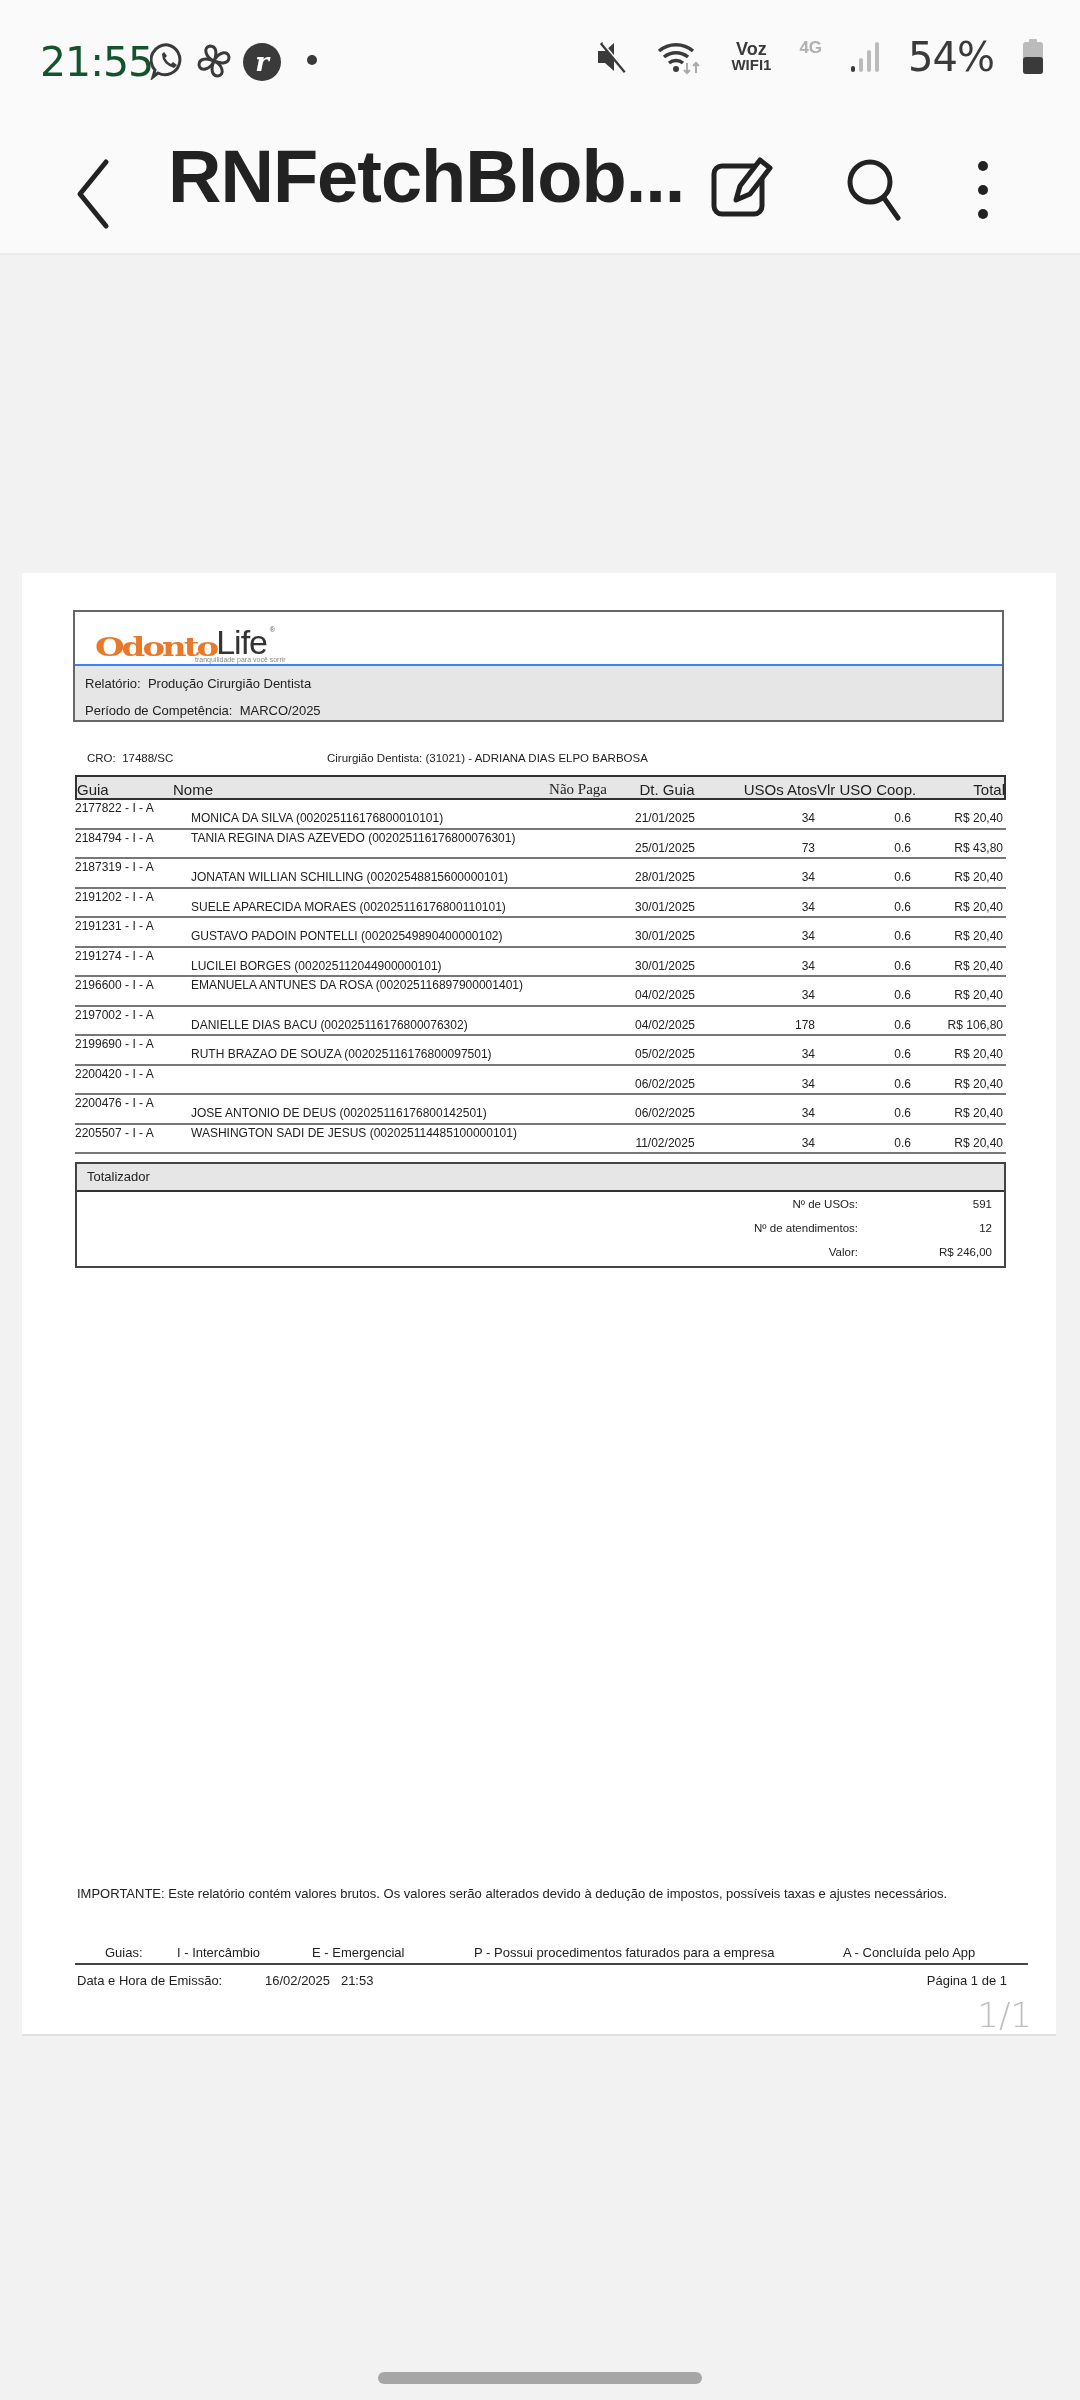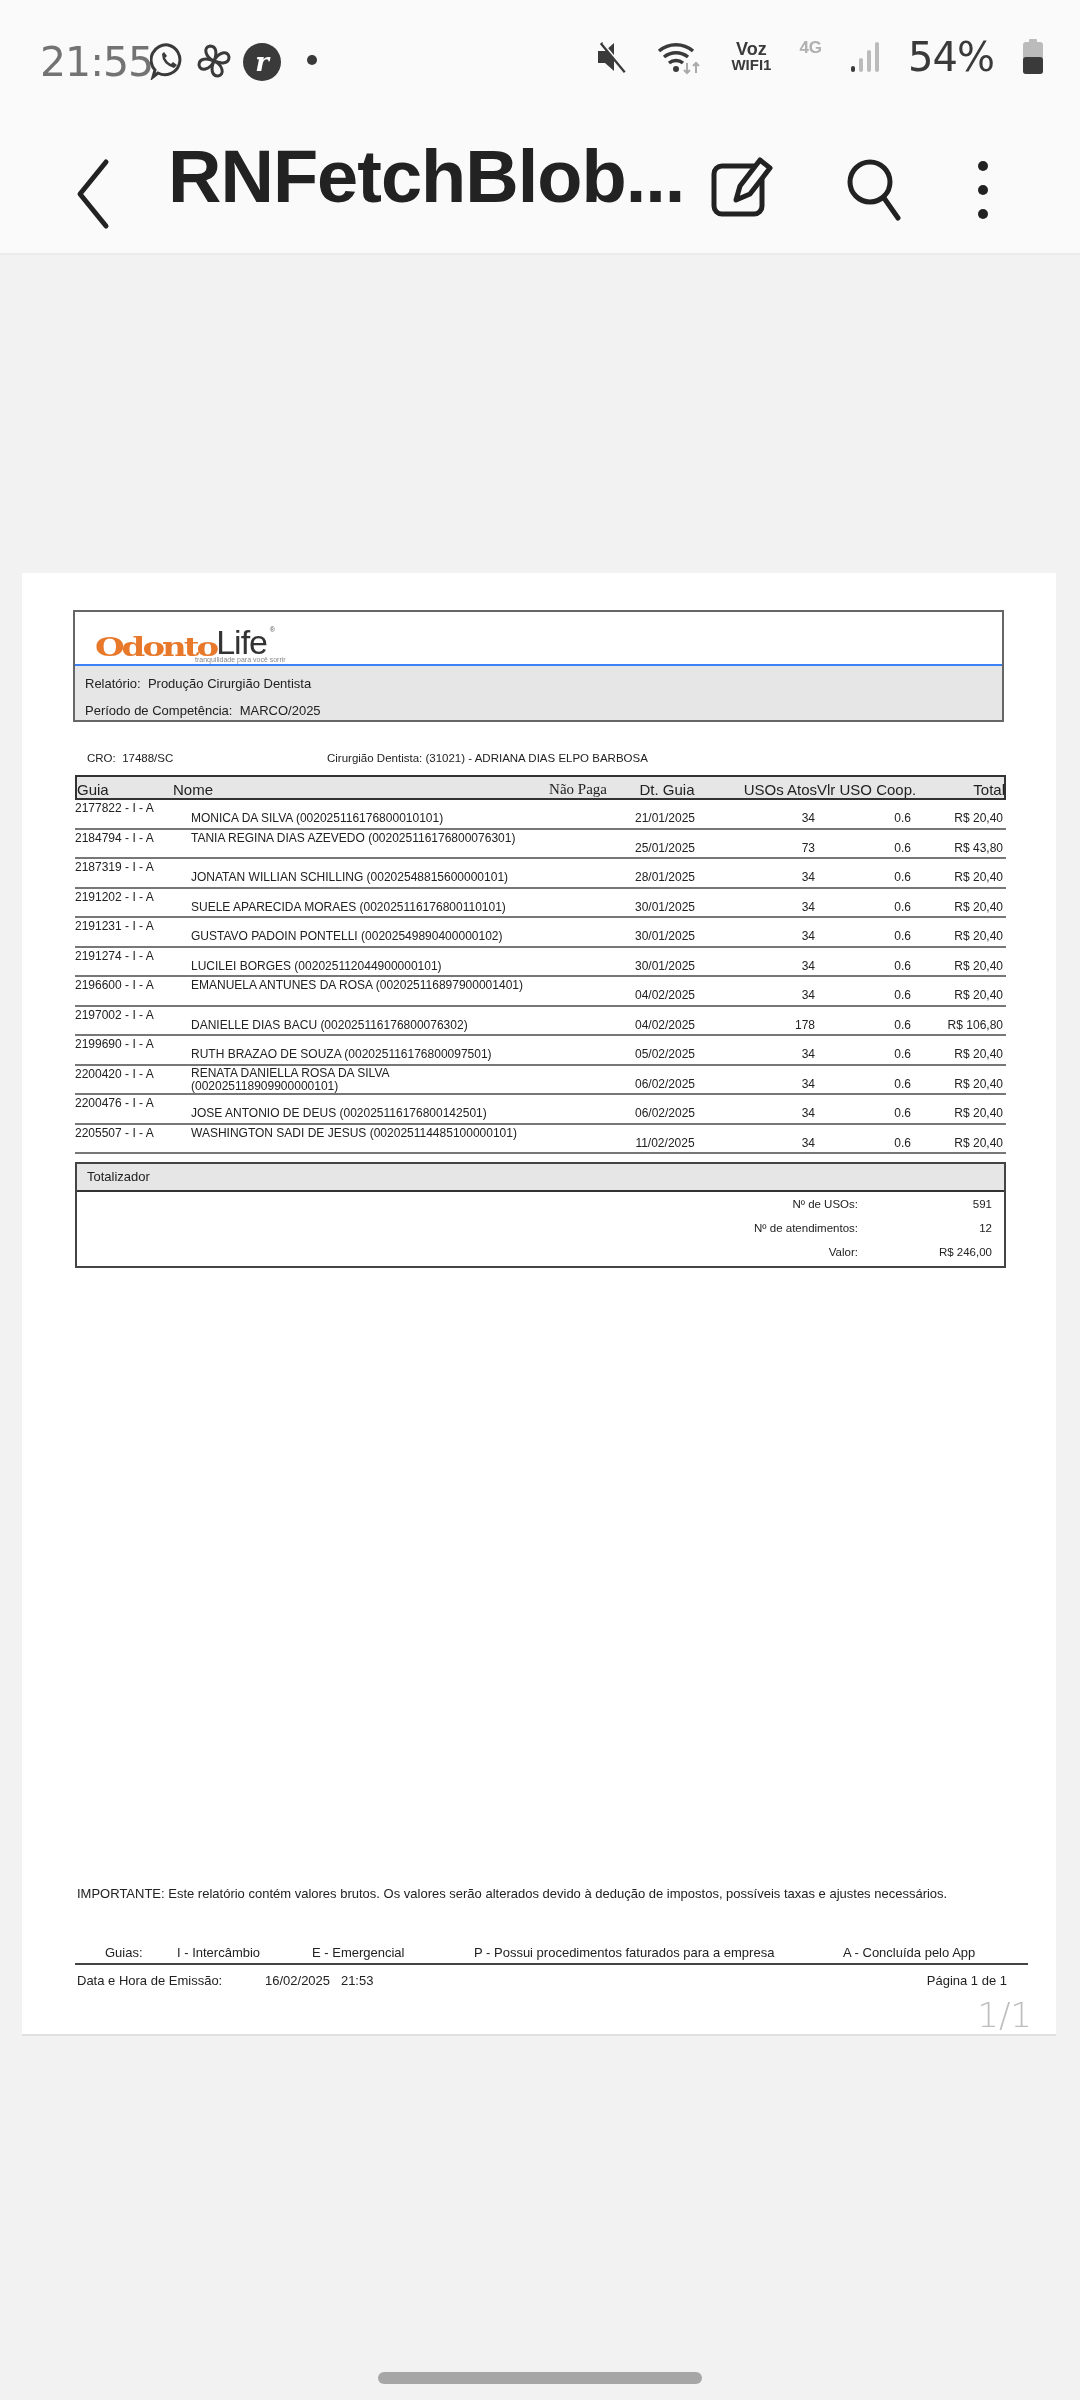--- a/index.html
+++ b/index.html
@@ -1,21 +1,21 @@
 <!DOCTYPE html>
 <html><head>
 <meta charset="utf-8">
 <style>
   * { box-sizing: border-box; margin: 0; padding: 0; }
   html, body { width: 1080px; height: 2400px; overflow: hidden; }
   body { background: #f2f2f2; font-family: "Liberation Sans", sans-serif; color: #222; position: relative; }
 
   
   .statusbar { position: absolute; left: 0; top: 0; width: 1080px; height: 120px; background: #fafafa; }
-  .sb-time { position: absolute; left: 40px; top: 38px; font-size: 41px; color: #737373; font-family: "DejaVu Sans", sans-serif; letter-spacing: -1px; }
+  .sb-time { position: absolute; left: 40px; top: 38px; font-size: 41px; color: #14532d; font-family: "DejaVu Sans", sans-serif; letter-spacing: -1px; }
   .sb-icon { position: absolute; top: 42px; }
   .sb-right { position: absolute; top: 34px; right: 36px; display: flex; align-items: center; gap: 28px; }
   .sb-pct { font-size: 40px; color: #3a3a3a; font-family: "DejaVu Sans", sans-serif; letter-spacing: -1px; }
   .voz { font-size: 15px; font-weight: bold; color: #3a3a3a; line-height: 16px; text-align: center; }
   .voz .big { font-size: 18px; }
   .g4 { font-size: 17px; color: #b0b0b0; font-weight: bold; margin-top: -18px; }
 
   
   .appbar { position: absolute; left: 0; top: 120px; width: 1080px; height: 135px; background: #fafafa; border-bottom: 2px solid #ebebeb; }
   .back-btn { position: absolute; left: 70px; top: 22px; width: 60px; height: 90px; }
@@ -254,24 +254,20 @@
       <div class="row">
         <span class="cell c-guia">2199690 - I - A</span>
         <span class="cell c-nome">RUTH BRAZAO DE SOUZA (002025116176800097501)</span>
         <span class="cell c-dt c-num">05/02/2025</span>
         <span class="cell c-uso c-num">34</span>
         <span class="cell c-vlr c-num">0.6</span>
         <span class="cell c-tot c-num">R$ 20,40</span>
       </div>
       <div class="row">
         <span class="cell c-guia">2200420 - I - A</span>
-        <span class="cell c-nome two">
-          <span style="display:block">RENATA DANIELLA ROSA DA SILVA</span>
-          <span style="display:block">(002025118909900000101)</span>
-        </span>
         <span class="cell c-dt c-num">06/02/2025</span>
         <span class="cell c-uso c-num">34</span>
         <span class="cell c-vlr c-num">0.6</span>
         <span class="cell c-tot c-num">R$ 20,40</span>
       </div>
       <div class="row">
         <span class="cell c-guia">2200476 - I - A</span>
         <span class="cell c-nome">JOSE ANTONIO DE DEUS (002025116176800142501)</span>
         <span class="cell c-dt c-num">06/02/2025</span>
         <span class="cell c-uso c-num">34</span>

